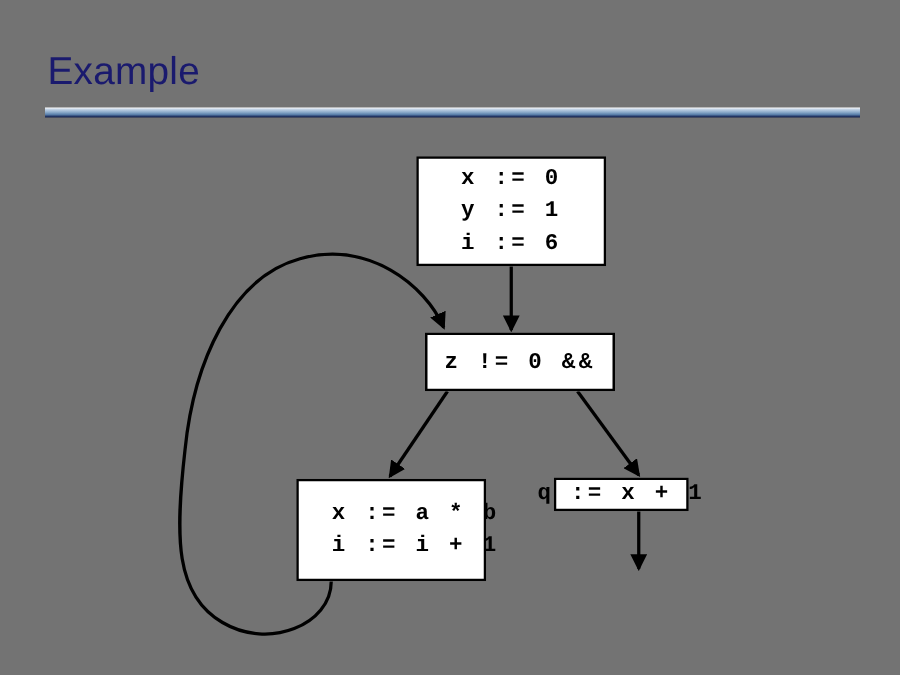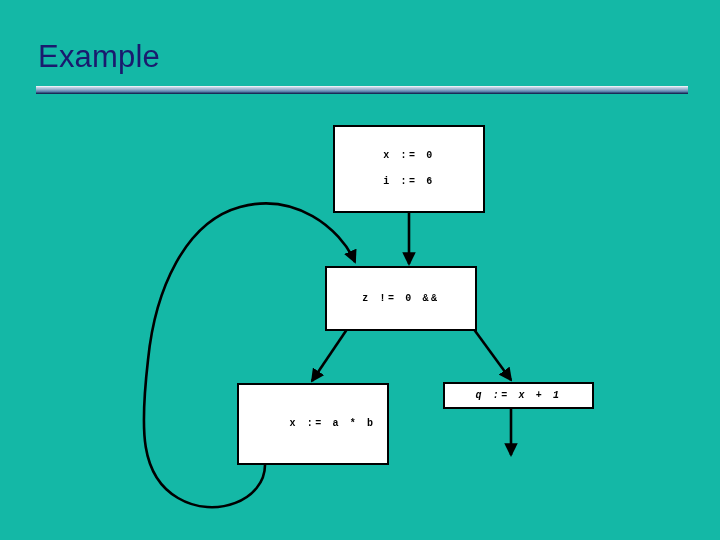--- a/index.html
+++ b/index.html
@@ -13,21 +13,21 @@
     position: relative;
     overflow: hidden;
     font-family: "Liberation Sans", sans-serif;
   }
 
   #slide {
     position: absolute;
     left: 0; top: 0;
     width: 720px;
     height: 540px;
-    background: #14b8a6;
+    background: #737373;
   }
 
   
   #title {
     position: absolute;
     left: 38px;
     top: 38px;
     font-family: "Liberation Sans", sans-serif;
     font-size: 31px;
     font-weight: normal;
@@ -69,33 +69,33 @@
     background: #ffffff;
     box-sizing: border-box;
     display: flex;
     flex-direction: column;
     justify-content: center;
     align-items: center;
     z-index: 3;
   }
   .code-line {
     font-family: "Liberation Mono", "DejaVu Sans Mono", monospace;
-    font-size: 10px;
+    font-size: 18px;
     font-weight: bold;
     color: #000000;
     letter-spacing: 2.6px;
     white-space: pre;
     line-height: 26px;
     text-align: center;
   }
 
   #box-init   { left: 333px; top: 125px; width: 152px; height: 88px; }
-  #box-cond   { left: 325px; top: 266px; width: 152px; height: 65px; }
+  #box-cond   { left: 340px; top: 266px; width: 152px; height: 47px; }
   #box-body   { left: 237px; top: 383px; width: 152px; height: 82px; padding-left: 39px; }
-  #box-exit   { left: 443px; top: 382px; width: 151px; height: 27px; font-style: italic; }
+  #box-exit   { left: 443px; top: 382px; width: 108px; height: 27px; }
 
   #box-exit .code-line { line-height: 23px; }
 </style>
 </head>
 <body>
 
 <div id="slide">
 
   <div id="title">Example</div>
   <div id="title-rule"></div>
@@ -117,28 +117,30 @@
 
     <path d="M 265 465
              C 265 500, 215 520, 178 498
              C 140 476, 140 430, 148 360
              C 155 290, 185 222, 240 207
              C 295 192, 340 228, 355 262" fill="none" stroke="#000000" stroke-width="2.6" marker-end="url(#arrow)"></path>
   </svg>
 
   <div class="code-box" id="box-init">
     <div class="code-line">x := 0</div>
+    <div class="code-line">y := 1</div>
     <div class="code-line">i := 6</div>
   </div>
 
   <div class="code-box" id="box-cond">
     <div class="code-line">z != 0 &amp;&amp;</div>
   </div>
 
   <div class="code-box" id="box-body">
     <div class="code-line">x := a * b</div>
+    <div class="code-line">i := i + 1</div>
   </div>
 
   <div class="code-box" id="box-exit">
     <div class="code-line">q := x + 1</div>
   </div>
 
 </div>
 
 </body></html>

